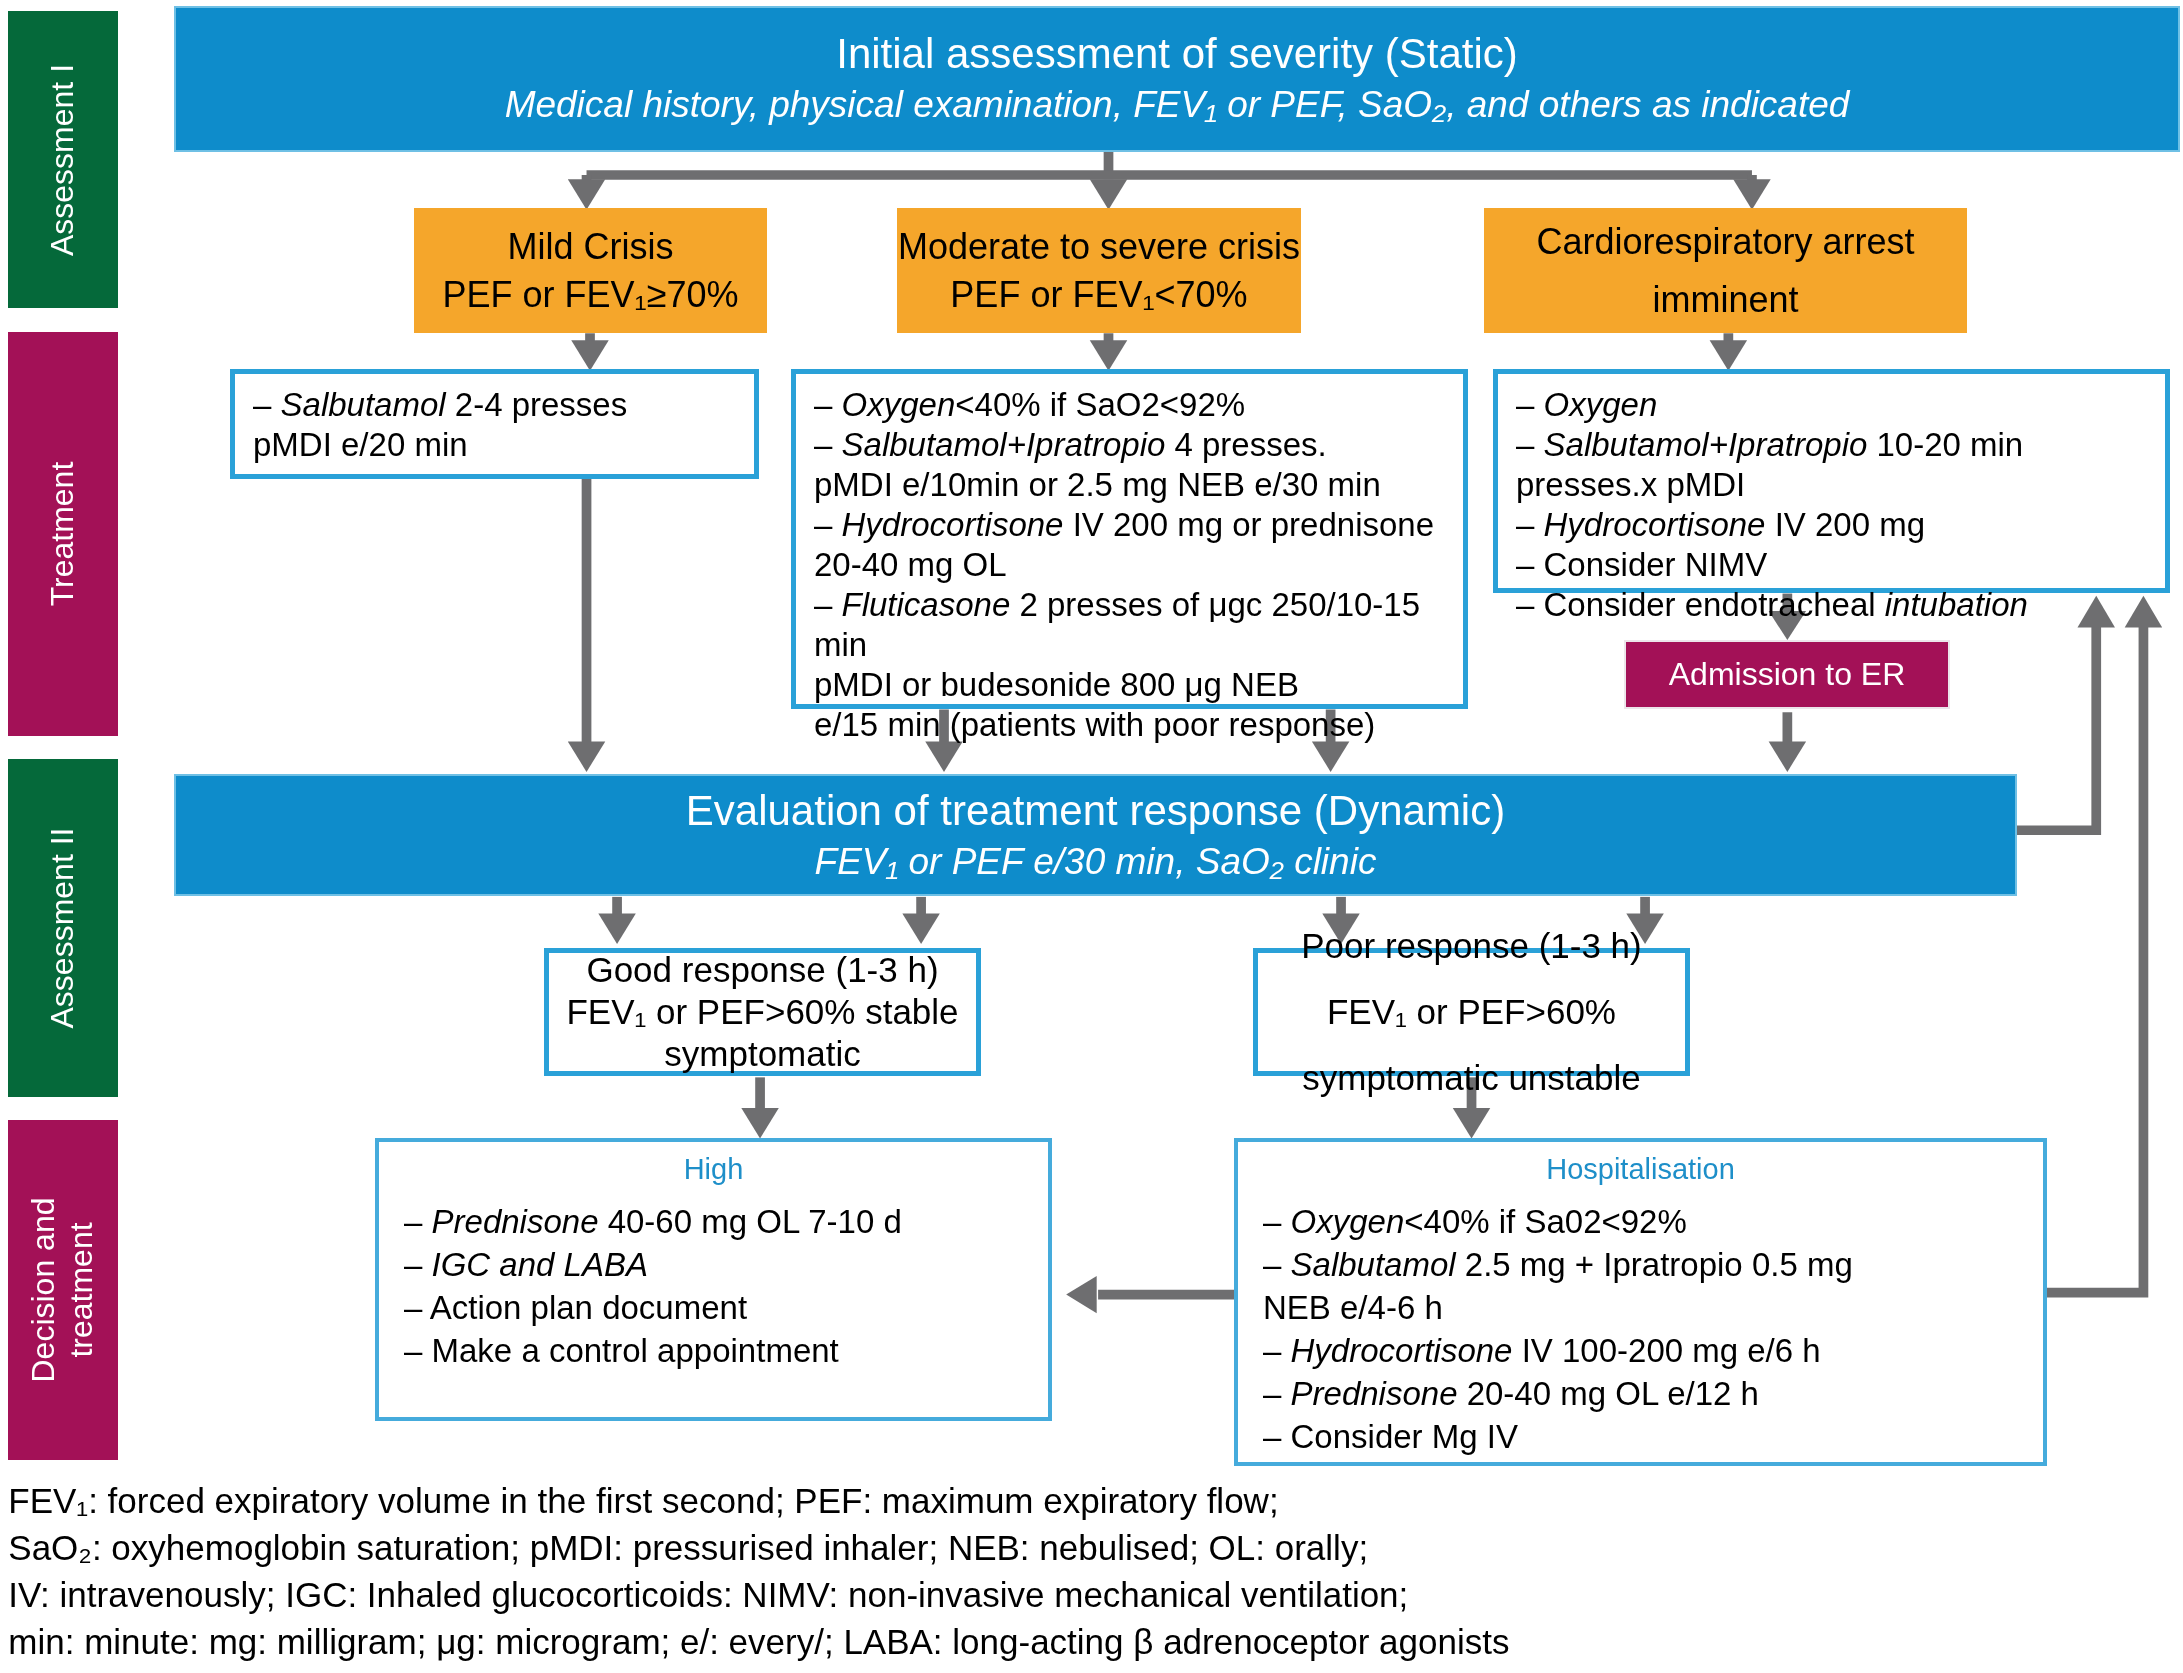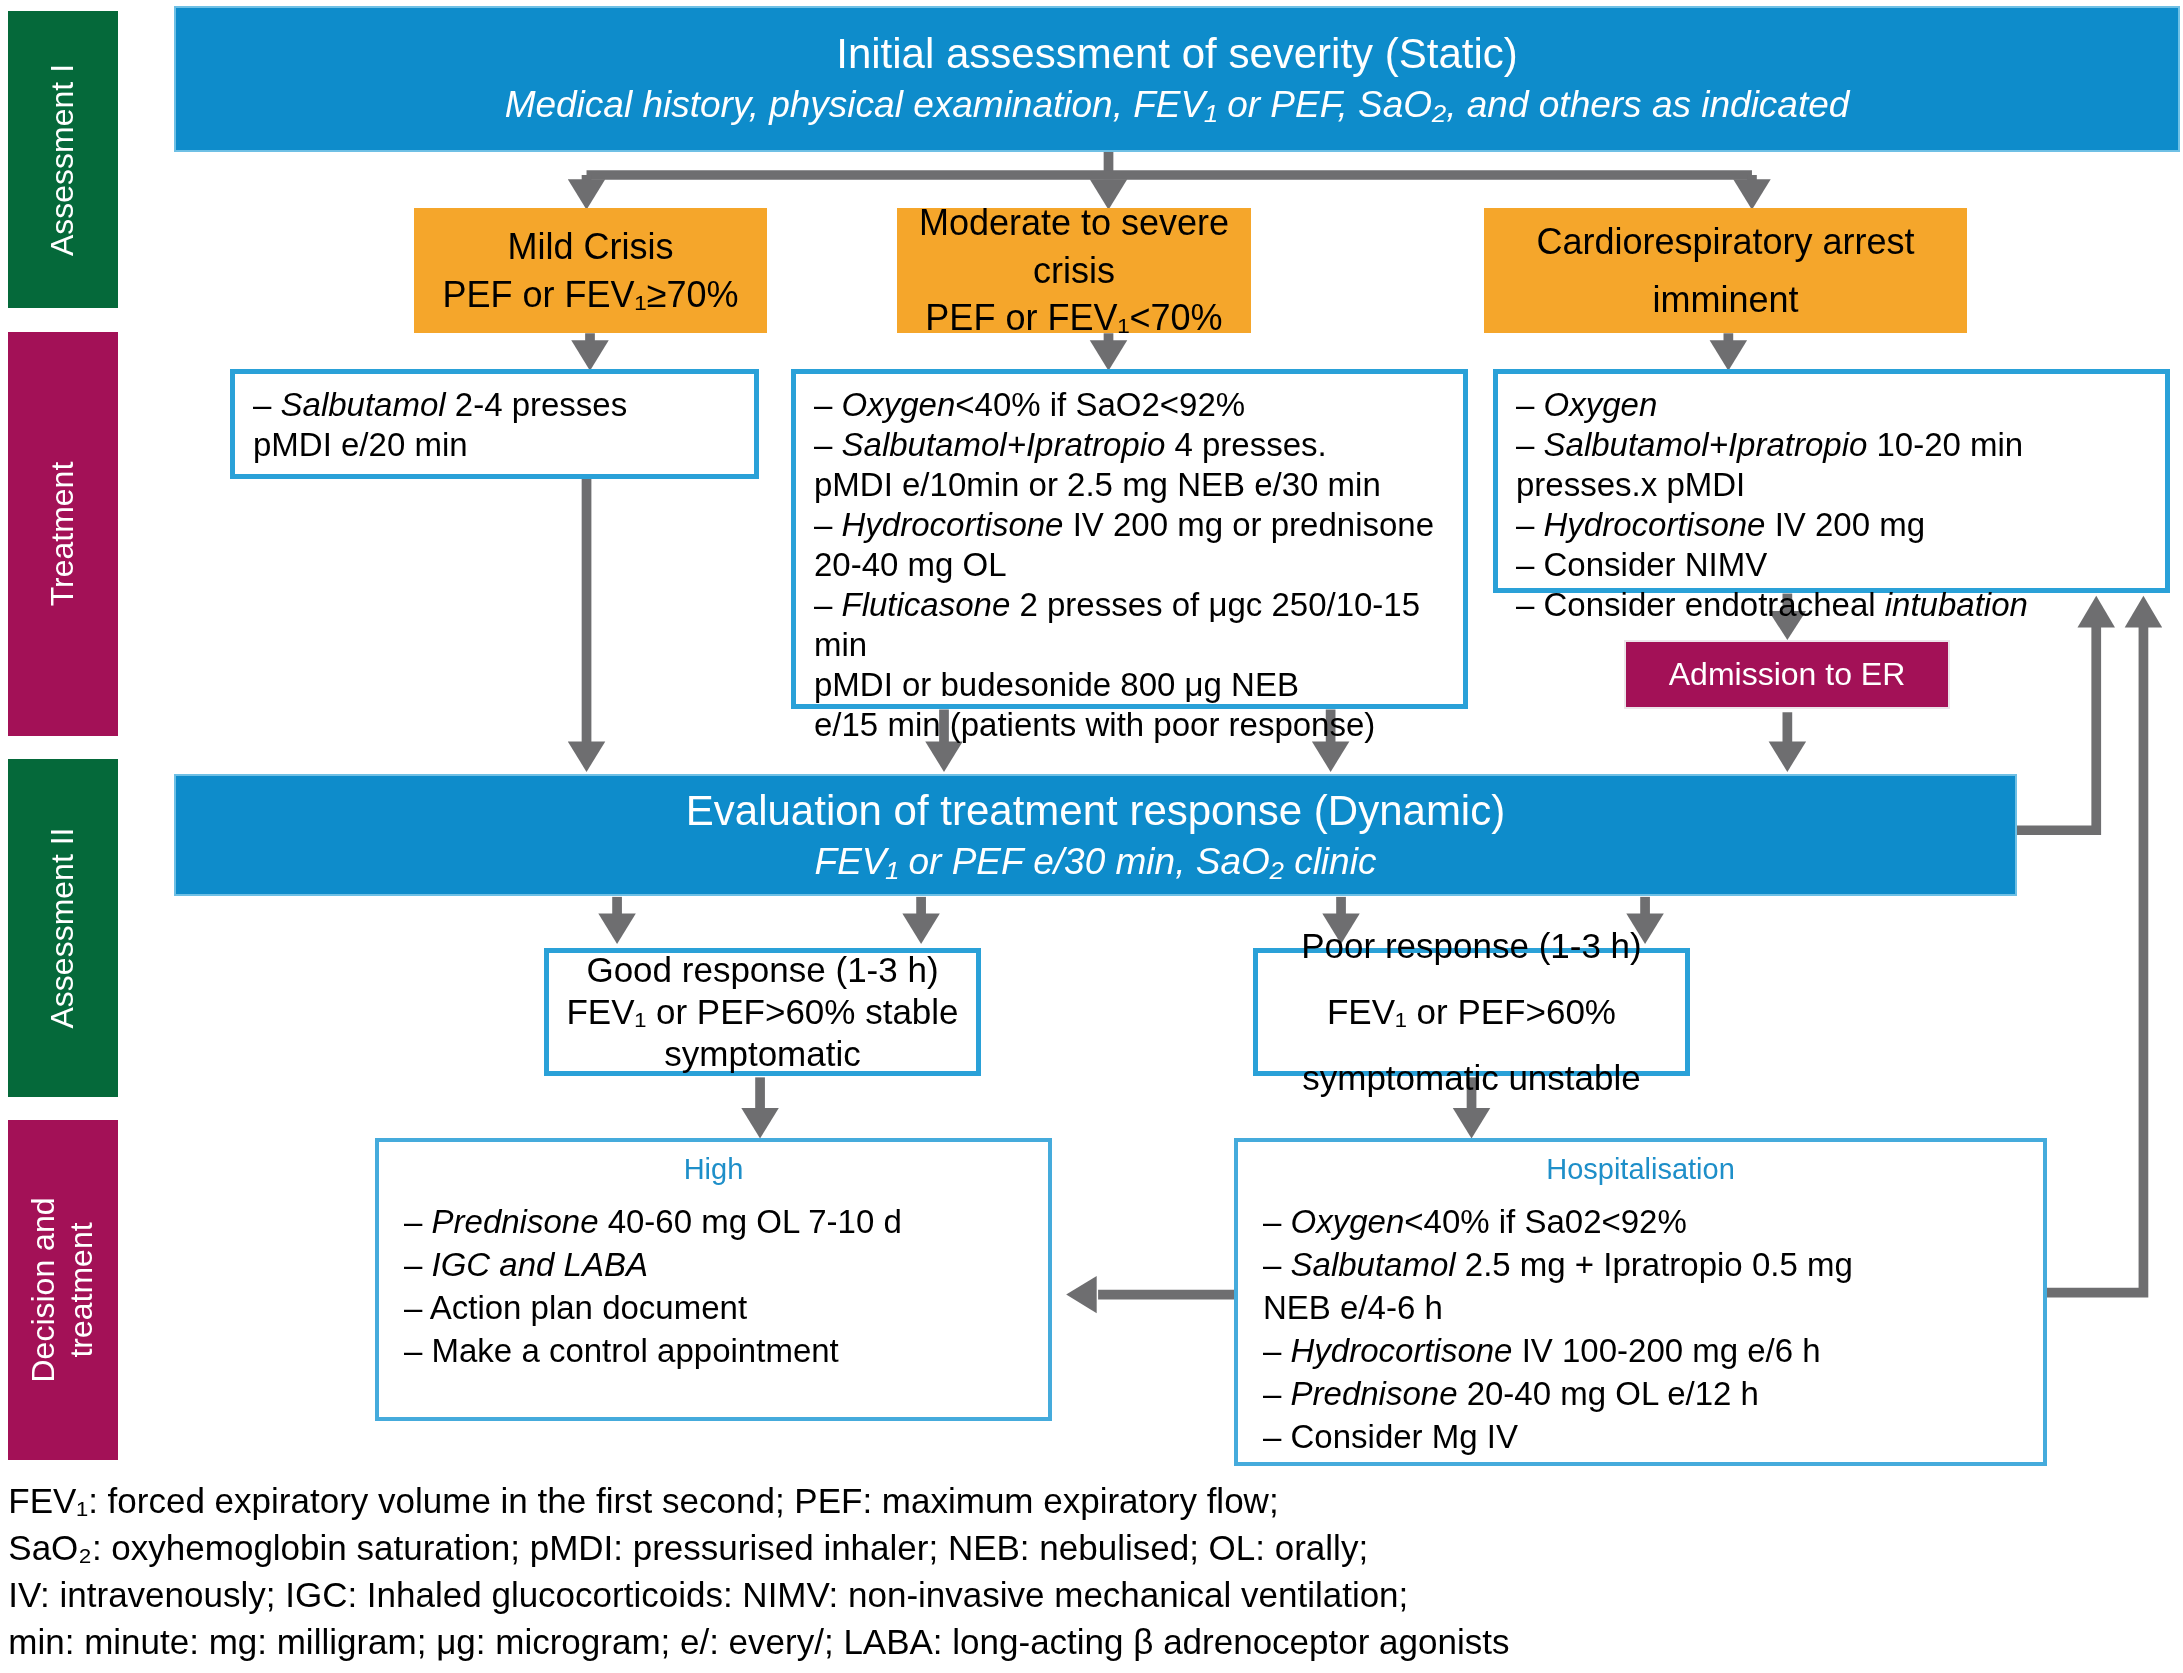--- a/index.html
+++ b/index.html
@@ -161,21 +161,21 @@
 
   <div class="abs banner" style="left:174px;top:5.6px;width:2006px;height:146px;">
     <div class="b-title">Initial assessment of severity (Static)</div>
     <div class="b-sub">Medical history, physical examination, FEV₁ or PEF, SaO₂, and others as indicated</div>
   </div>
 
   <div class="abs orange" style="left:414px;top:208px;width:353px;height:125px;">
       <div class="tline">Mild Crisis</div>
       <div class="tline">PEF or FEV₁≥70%</div>
     </div>
-  <div class="abs orange" style="left:897px;top:208px;width:354px;height:125px;">
+  <div class="abs orange" style="left:897px;top:208px;width:404px;height:125px;">
       <div class="tline">Moderate to severe crisis</div>
       <div class="tline">PEF or FEV₁&lt;70%</div>
     </div>
   <div class="abs orange" style="left:1484px;top:208px;width:483px;height:125px;gap:10px;">
       <div class="tline">Cardiorespiratory arrest</div>
       <div class="tline">imminent</div>
     </div>
 
   <div class="abs wbox tx" style="left:230px;top:369px;width:529px;height:110px;">
       <div class="tline"><span>– </span><span class="it">Salbutamol</span><span> 2-4 presses</span></div>

